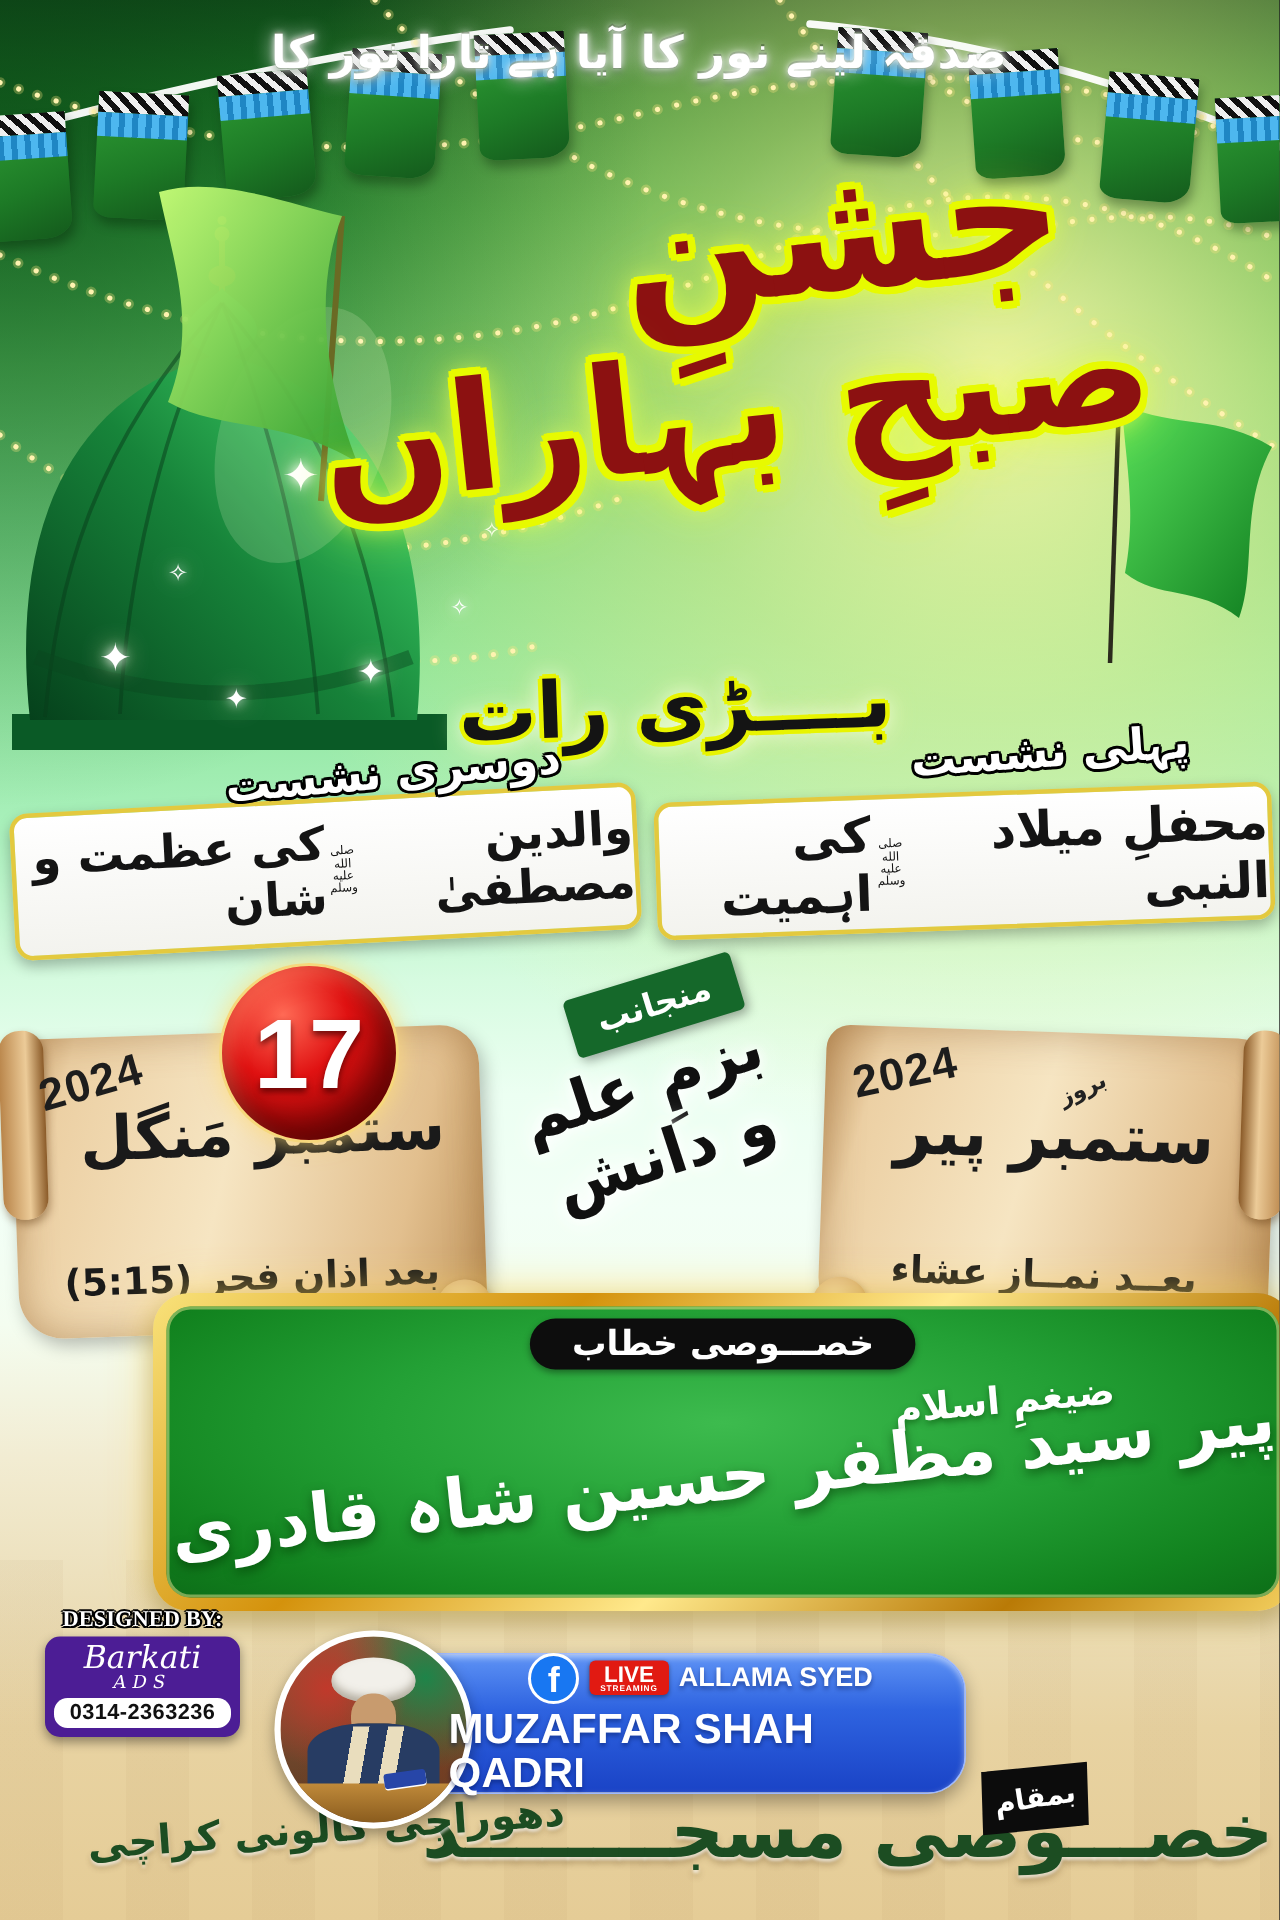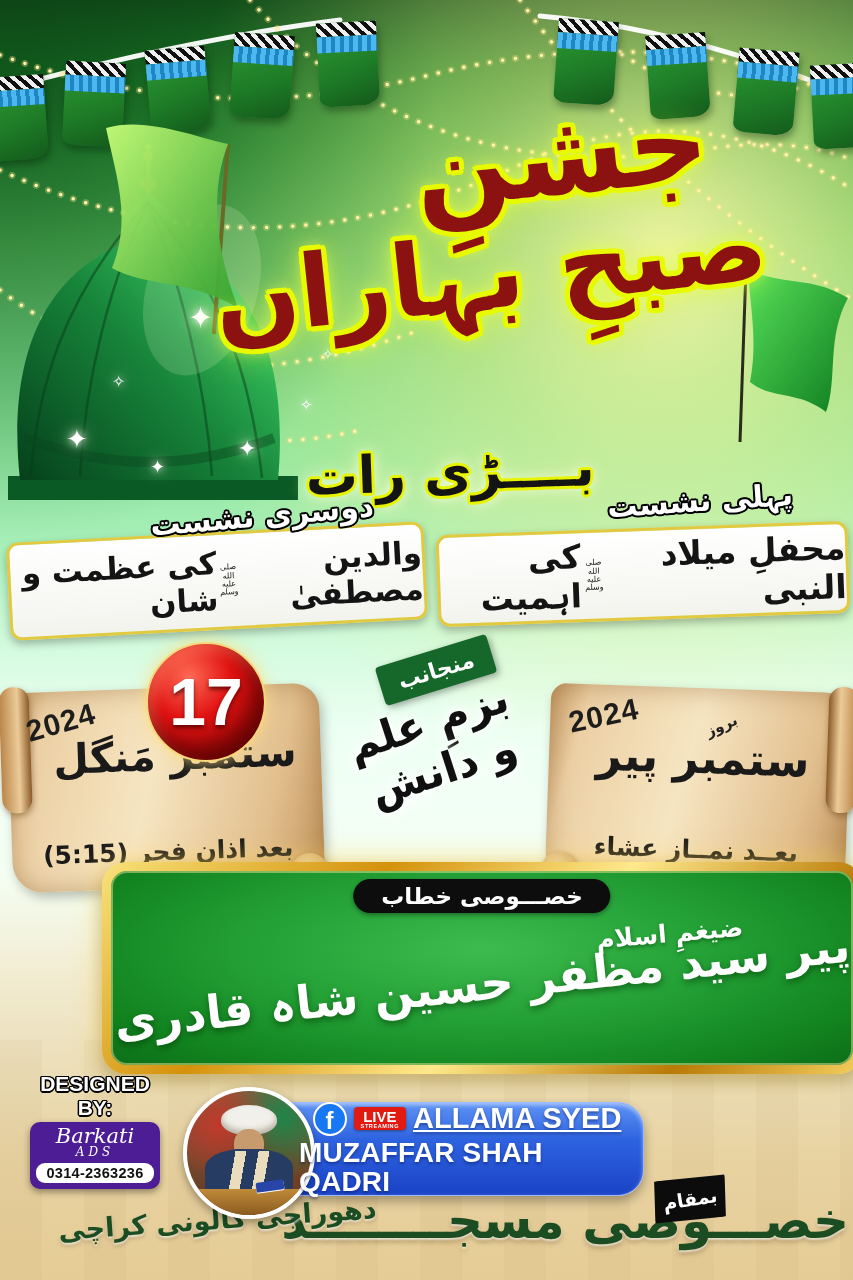--- a/index.html
+++ b/index.html
@@ -137,23 +137,23 @@
     background:#0d0d0d;color:#fff;padding:4px 28px;border-radius:18px;
     font-size:23px;font-weight:bold;white-space:nowrap;box-shadow:0 2px 5px rgba(0,0,0,.4);}
   .special-prefix{position:absolute;top:48px;right:110px;transform:rotate(-5deg);
     color:#fff;font-size:25px;font-weight:bold;text-shadow:0 2px 4px rgba(0,60,0,.5);}
   .special-name{position:absolute;top:86px;left:0;width:100%;text-align:center;
     transform:rotate(-6deg);color:#fff;font-size:46px;font-weight:bold;white-space:nowrap;
     text-shadow:0 3px 7px rgba(0,50,0,.55);}
 
   
   .designed{left:30px;top:1072px;width:130px;z-index:7;text-align:center;}
-  .designed-label{font-size:21px;font-weight:bold;color:#fff;
+  .designed-label{font-size:15px;font-weight:bold;color:#fff;
     text-shadow:0 -1.5px 0 #000,0 1.5px 0 #000,-1.5px 0 0 #000,1.5px 0 0 #000,
-      -1px -1px 0 #000,1px -1px 0 #000,-1px 1px 0 #000,1px 1px 0 #000;}
+      -1px -1px 0 #000,1px -1px 0 #000,-1px 1px 0 #000,1px 1px 0 #000;font-family:Liberation Serif, serif;}
   .designed-box{margin-top:2px;background:#4c1d95;border-radius:10px;padding:3px 6px 6px;
     box-shadow:0 3px 7px rgba(0,0,0,.4);}
   .designed-brand{font-family:"DejaVu Serif",serif;font-style:italic;font-size:21px;color:#fff;line-height:1.05;}
   .designed-sub{font-family:"DejaVu Serif",serif;font-style:italic;font-size:12px;color:#fff;letter-spacing:4px;margin-top:-2px;}
   .designed-phone{margin-top:4px;background:#fff;border-radius:9px;padding:2px 3px;
     font-size:14.5px;font-weight:bold;color:#111;letter-spacing:.3px;}
 
   
   .live-bar{left:222px;top:1102px;width:420px;height:92px;z-index:6;border-radius:26px;
     background:linear-gradient(180deg,#5e93f5 0%,#2e63e0 40%,#1a43c6 100%);
@@ -187,21 +187,21 @@
   .fb-icon{width:34px;height:34px;border-radius:50%;background:#1877f2;border:2px solid #fff;
     display:flex;align-items:center;justify-content:center;
     color:#fff;font-family:"Liberation Sans",sans-serif;font-weight:bold;font-size:24px;line-height:1;
     padding-top:4px;box-sizing:border-box;}
   .live-badge{background:#e11a12;border-radius:4px;padding:2px 7px 1px;text-align:center;
     box-shadow:0 1px 3px rgba(0,0,0,.4);}
   .live-word{font-family:"Liberation Sans",sans-serif;font-size:15px;font-weight:bold;color:#fff;line-height:1;}
   .streaming-word{font-family:"Liberation Sans",sans-serif;font-size:5.5px;font-weight:bold;color:#fff;letter-spacing:.6px;line-height:1;}
   .bar-name{font-family:"Liberation Sans",sans-serif;font-weight:bold;color:#fff;
     text-shadow:0 2px 3px rgba(0,20,80,.45);line-height:1.05;}
-  .bar-name1{font-size:29px;text-decoration:underline;}
+  .bar-name1{font-size:18px;}
   .bar-name2{font-size:28px;letter-spacing:.2px;}
 
   
   .venue-badge{left:652px;top:1176px;width:76px;height:46px;z-index:6;background:#0c0c0c;
     transform:rotate(-9deg);display:flex;align-items:center;justify-content:center;
     clip-path:polygon(7% 0%,100% 9%,93% 100%,0% 91%);
     color:#fff;font-size:19px;font-weight:bold;}
   .venue-name{right:4px;top:1192px;z-index:5;font-size:50px;font-weight:bold;color:#1c4d22;
     white-space:nowrap;text-shadow:0 2px 2px rgba(255,255,255,.6),0 4px 5px rgba(80,50,10,.3);}
   .venue-address{left:58px;top:1204px;z-index:5;transform:rotate(-4deg);
@@ -301,20 +301,21 @@
 
   <span class="abs sparkle" style="left:66px;top:424px;font-size:26px;">✦</span>
   <span class="abs sparkle" style="left:150px;top:456px;font-size:18px;">✦</span>
   <span class="abs sparkle" style="left:238px;top:436px;font-size:22px;">✦</span>
   <span class="abs sparkle" style="left:300px;top:396px;font-size:15px;">✧</span>
   <span class="abs sparkle" style="left:188px;top:300px;font-size:30px;">✦</span>
   <span class="abs sparkle" style="left:322px;top:346px;font-size:14px;">✧</span>
   <span class="abs sparkle" style="left:112px;top:372px;font-size:16px;">✧</span>
 
   <div class="abs couplet urdu">
+    <div>صدقہ لینے نور کا آیا ہے تارا نور کا</div>
   </div>
 
   <div class="abs title-block urdu">
     <div class="title-jashn">جشنِ</div>
     <div class="title-main">صبحِ بہاراں</div>
   </div>
   <div class="abs big-night urdu">بــــڑی رات</div>
 
   <div class="abs session-heading sh-right urdu">پہلی نشست</div>
   <div class="abs session-box sb-right urdu">

